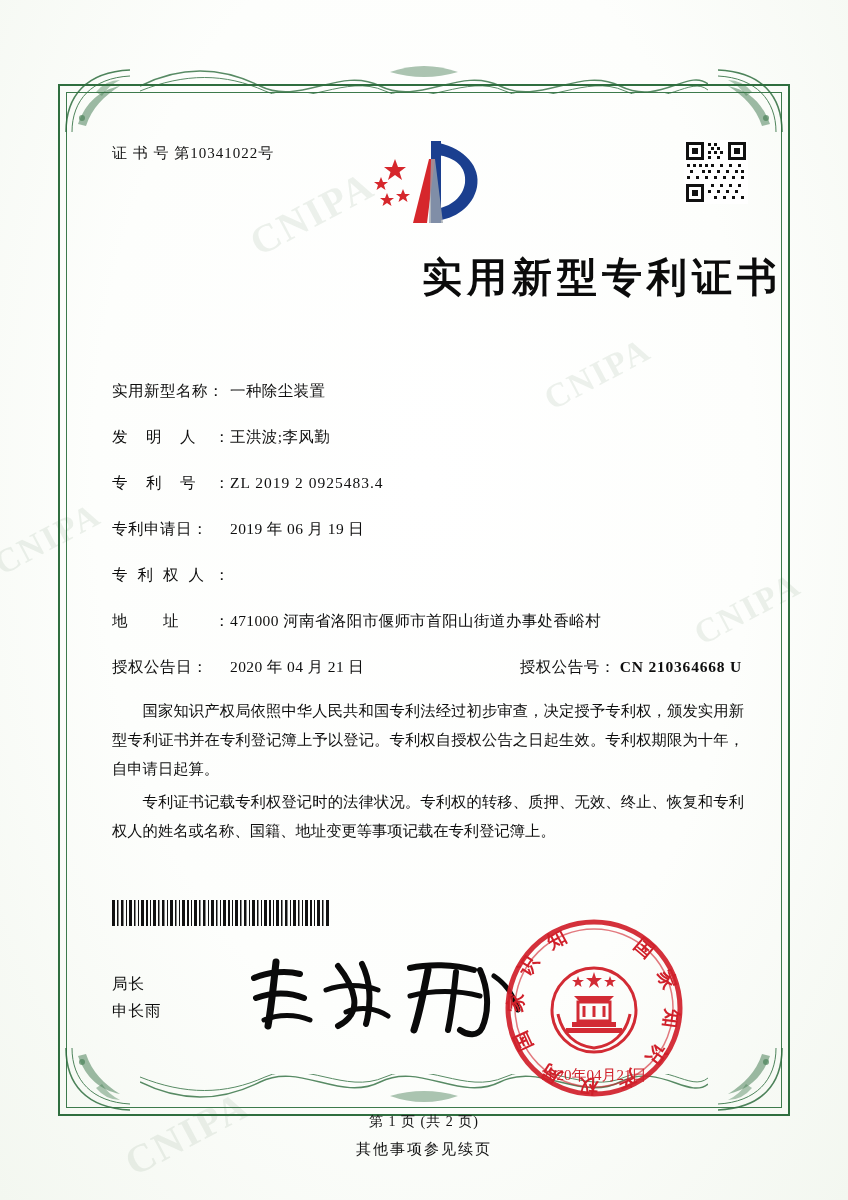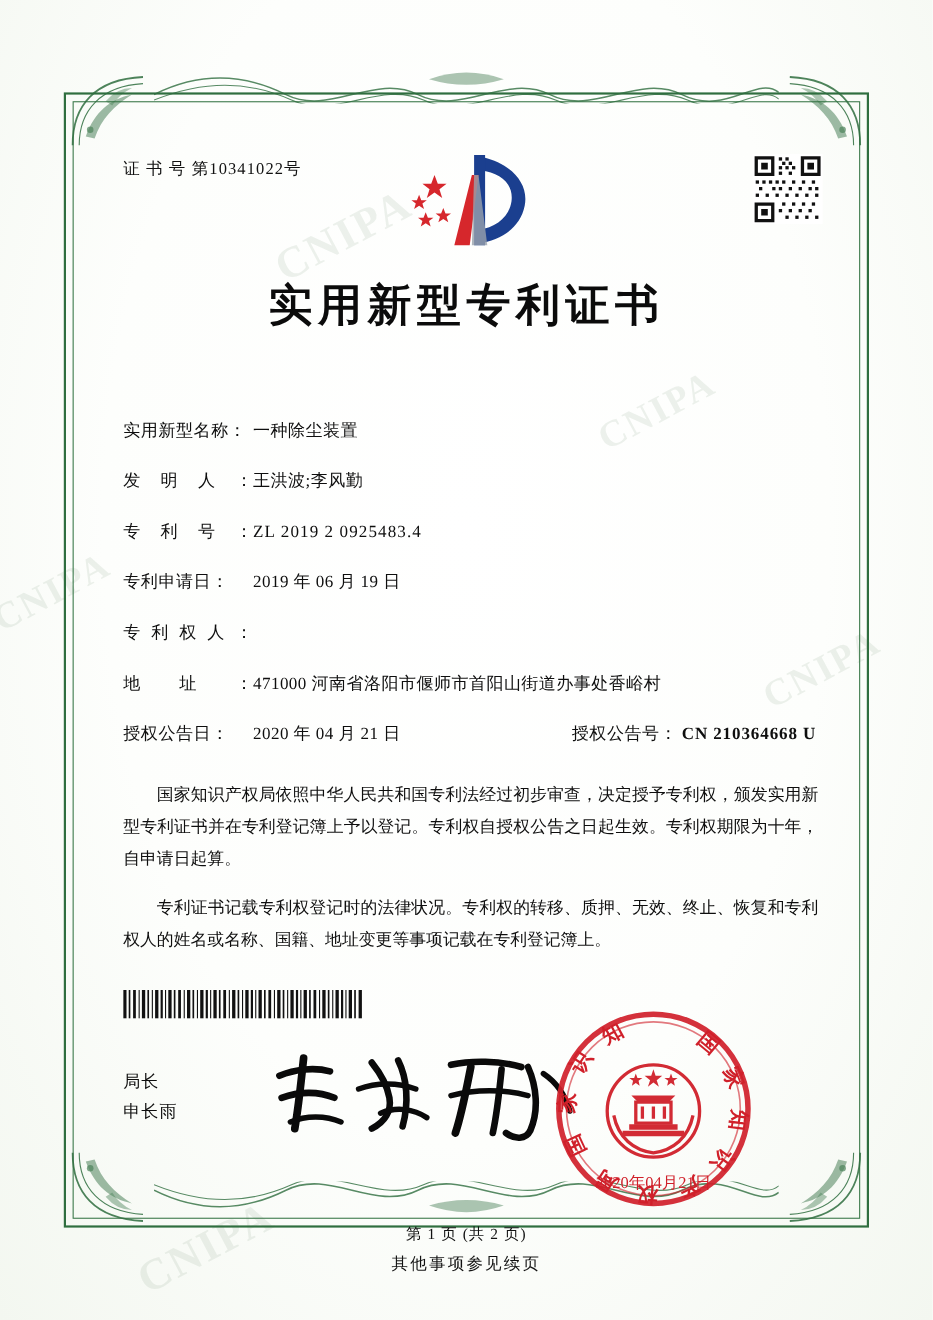--- a/index.html
+++ b/index.html
@@ -121,21 +121,21 @@
     width: 64px;
     height: 64px;
   }
   .qr svg { display: block; }
 
   .title {
     position: absolute;
     left: 0;
     top: 158px;
     width: 716px;
-    text-align: center;
+    text-align: right;
     font-size: 40px;
     font-weight: bold;
     letter-spacing: 5px;
     color: #0b0b0b;
     font-family: "Liberation Serif", "DejaVu Serif", serif;
   }
 
   .fields {
     position: absolute;
     left: 46px;
@@ -175,21 +175,21 @@
   .paras {
     position: absolute;
     left: 46px;
     top: 600px;
     width: 632px;
     font-size: 15.3px;
     line-height: 29px;
     color: #0e0e0e;
     text-align: justify;
   }
-  .para { text-indent: 2em; margin: 16px 0 2px 0; font-family: Liberation Serif, serif; }
+  .para { text-indent: 2em; margin: 4px 0 2px 0; font-family: Liberation Serif, serif; }
 
   
   .barcode {
     position: absolute;
     left: 46px;
     top: 808px;
     width: 220px;
     height: 26px;
   }
   .barcode svg { display: block; width: 100%; height: 100%; }

